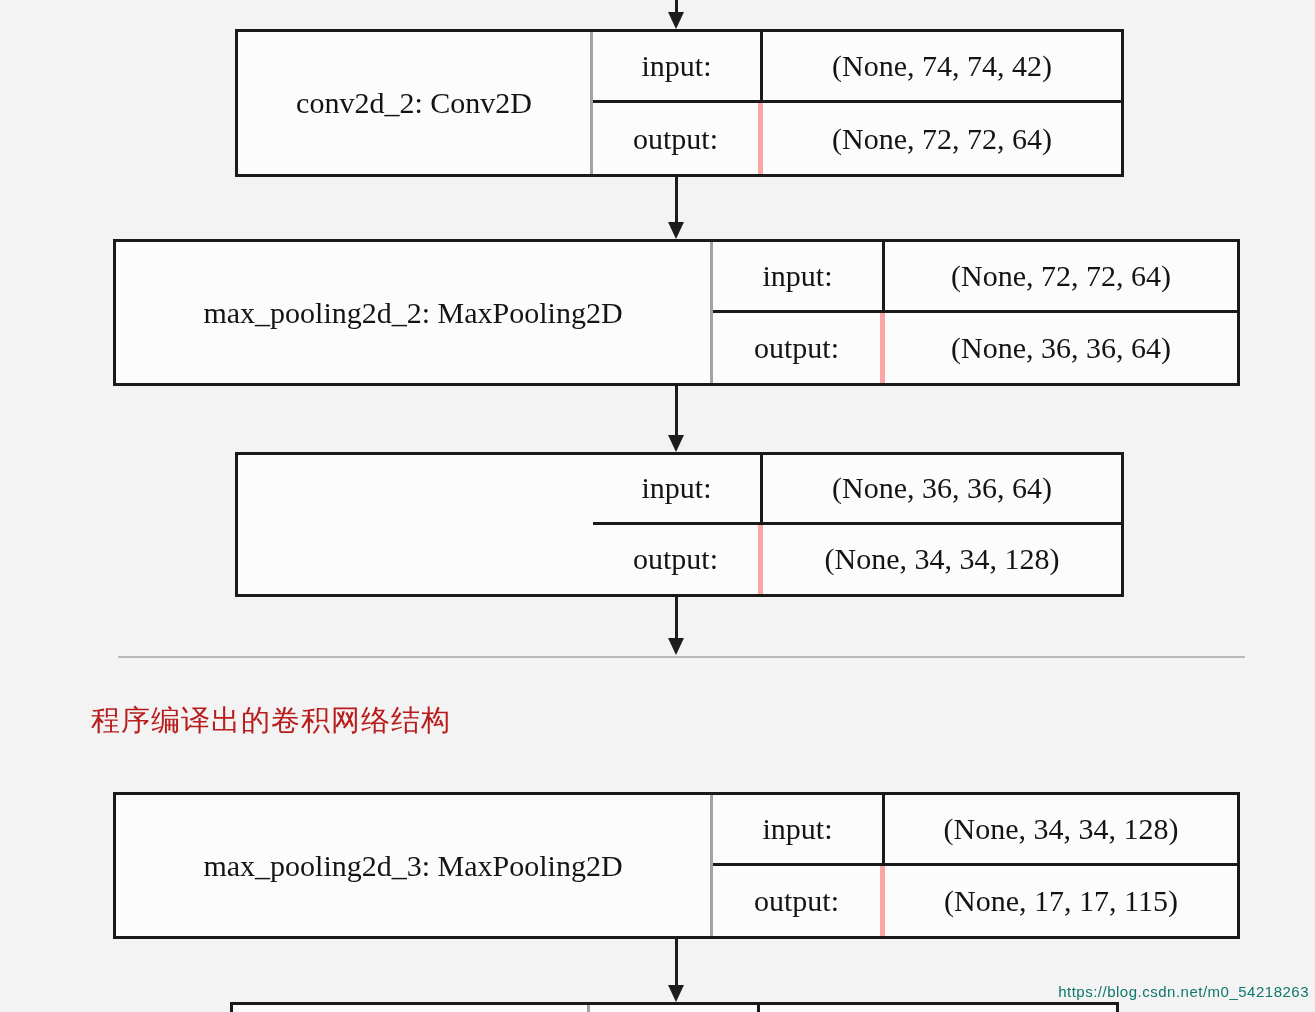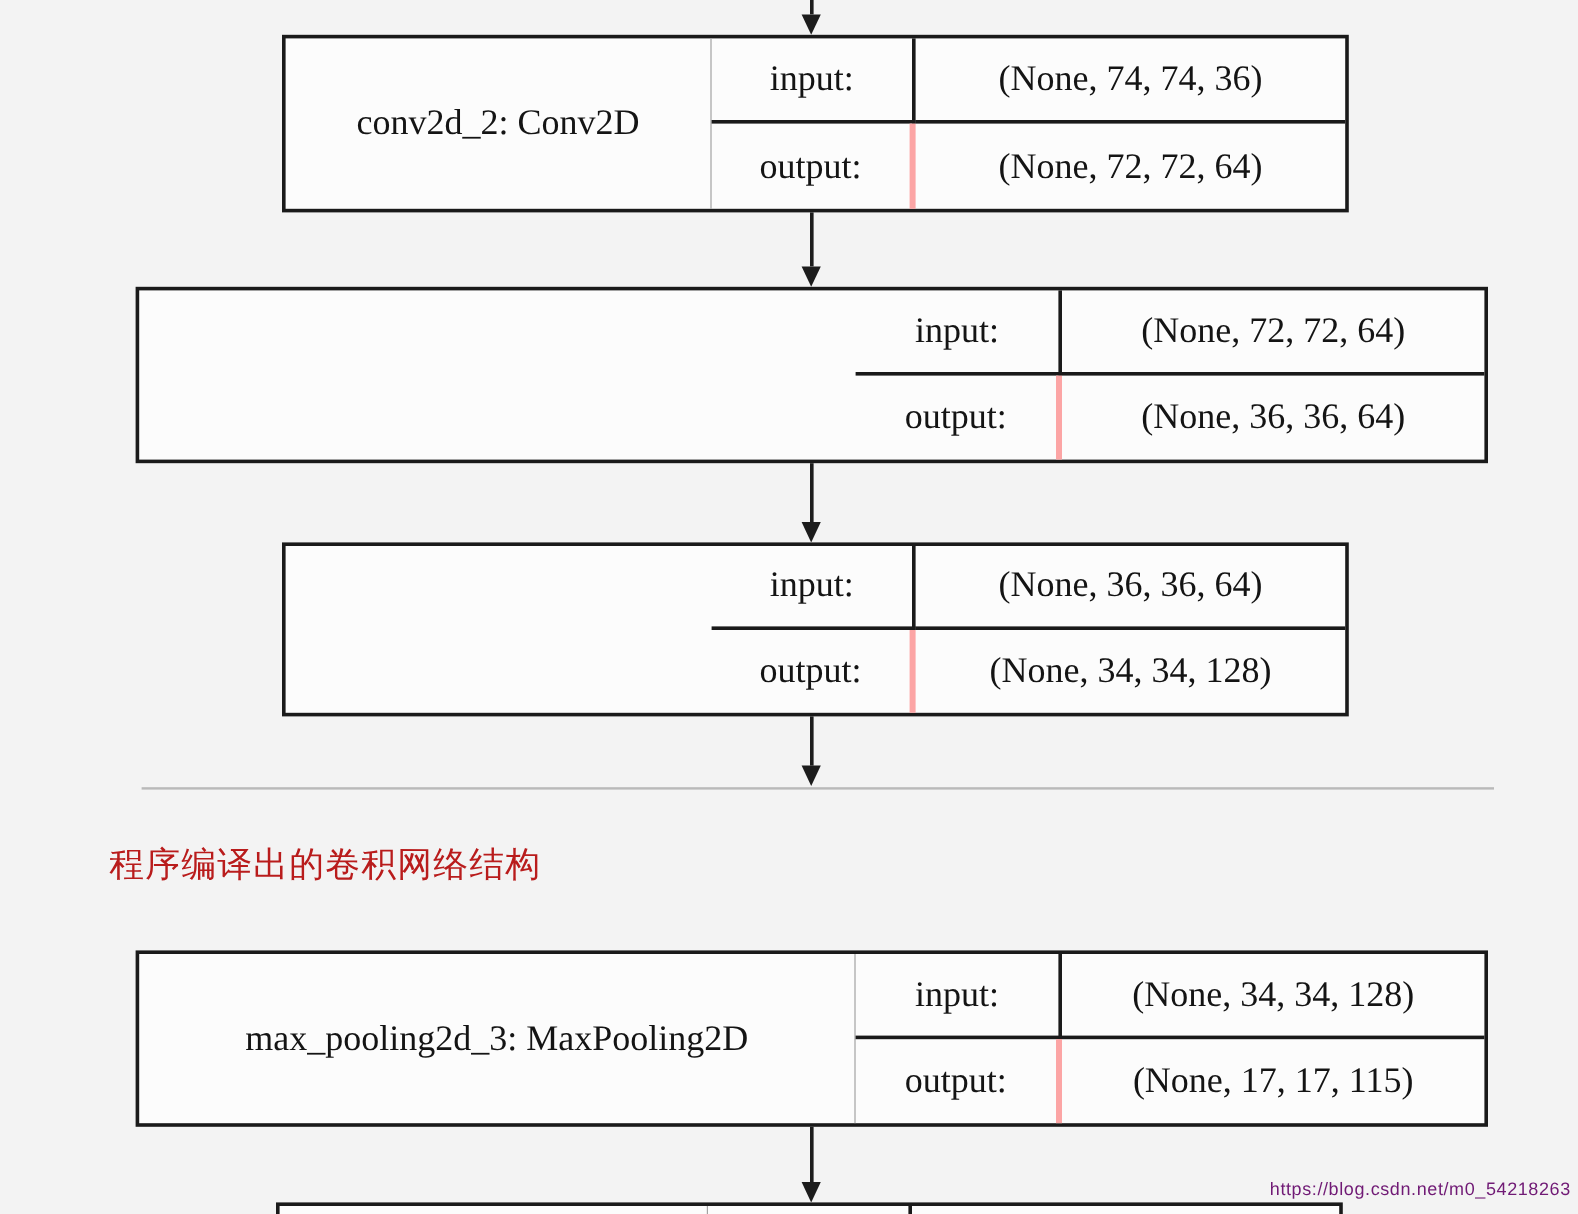--- a/index.html
+++ b/index.html
@@ -26,21 +26,21 @@
   .geoA { left: 235px; width: 889px; grid-template-columns: 355px 170px 1fr; }
   .geoB { left: 113px; width: 1127px; grid-template-columns: 597px 172px 1fr; }
   .geoC { left: 230px; width: 889px; grid-template-columns: 357px 170px 1fr; }
   .b1 { top: 29px;  height: 148px; }
   .b2 { top: 239px; height: 147px; }
   .b3 { top: 452px; height: 145px; }
   .b4 { top: 792px; height: 147px; }
   .b5 { top: 1002px; height: 60px; } 
 
   .cell { display: flex; align-items: center; justify-content: center; white-space: nowrap; }
-  .cell.name { grid-area: 1 / 1 / 3 / 2; border-right: 1px solid #a3a3a3; }
+  .cell.name { grid-area: 1 / 1 / 3 / 2; border-right: 3px solid #a3a3a3; }
   .cell.lab1 { grid-area: 1 / 2 / 2 / 3; border-right: 3px solid #1a1a1a; border-bottom: 3px solid #1a1a1a; }
   .cell.val1 { grid-area: 1 / 3 / 2 / 4; border-bottom: 3px solid #1a1a1a; }
   .cell.lab2 { grid-area: 2 / 2 / 3 / 3; border-right: 5px solid #fca5a5; }
   .cell.val2 { grid-area: 2 / 3 / 3 / 4; }
 
   
   .arrow {
     position: absolute;
     left: 668px;
     width: 16px;
@@ -75,49 +75,50 @@
     font-size: 29px;
     color: #b91c1c;
     letter-spacing: 1px;
     white-space: nowrap;
   }
   .watermark {
     position: absolute;
     right: 6px; top: 983px;
     font-family: "Liberation Sans", "DejaVu Sans", sans-serif;
     font-size: 15px;
-    color: #701a75;
+    color: #0f766e;
     letter-spacing: 0.5px;
     white-space: nowrap;
   }
 </style>
 </head>
 <body>
 
 <div class="stage">
 
   <div class="arrow a0">
     <div class="shaft"></div>
     <div class="head"></div>
   </div>
 
   <div class="layer-box geoA b1">
     <div class="cell name">conv2d_2: Conv2D</div>
     <div class="cell lab1">input:</div>
-    <div class="cell val1">(None, 74, 74, 36)</div>
+    <div class="cell val1">(None, 74, 74, 42)</div>
     <div class="cell lab2">output:</div>
     <div class="cell val2">(None, 72, 72, 64)</div>
   </div>
 
   <div class="arrow a1">
     <div class="shaft"></div>
     <div class="head"></div>
   </div>
 
   <div class="layer-box geoB b2">
+    <div class="cell name">max_pooling2d_2: MaxPooling2D</div>
     <div class="cell lab1">input:</div>
     <div class="cell val1">(None, 72, 72, 64)</div>
     <div class="cell lab2">output:</div>
     <div class="cell val2">(None, 36, 36, 64)</div>
   </div>
 
   <div class="arrow a2">
     <div class="shaft"></div>
     <div class="head"></div>
   </div>

